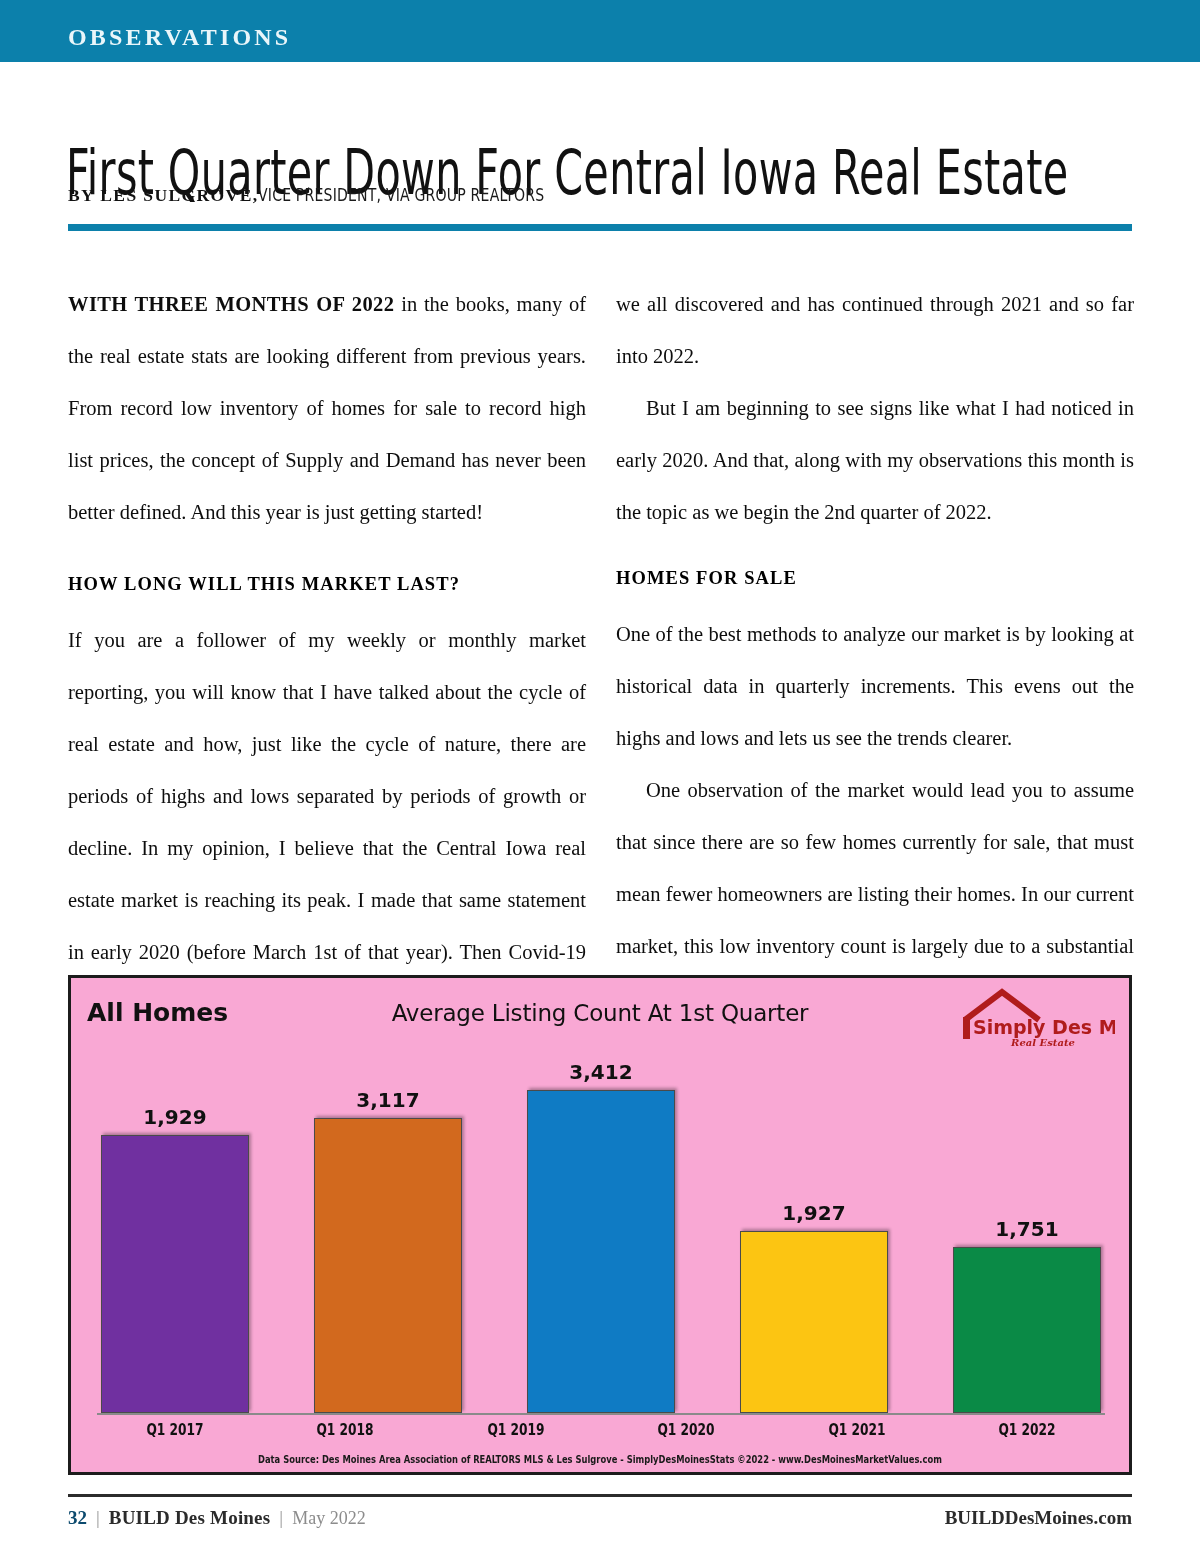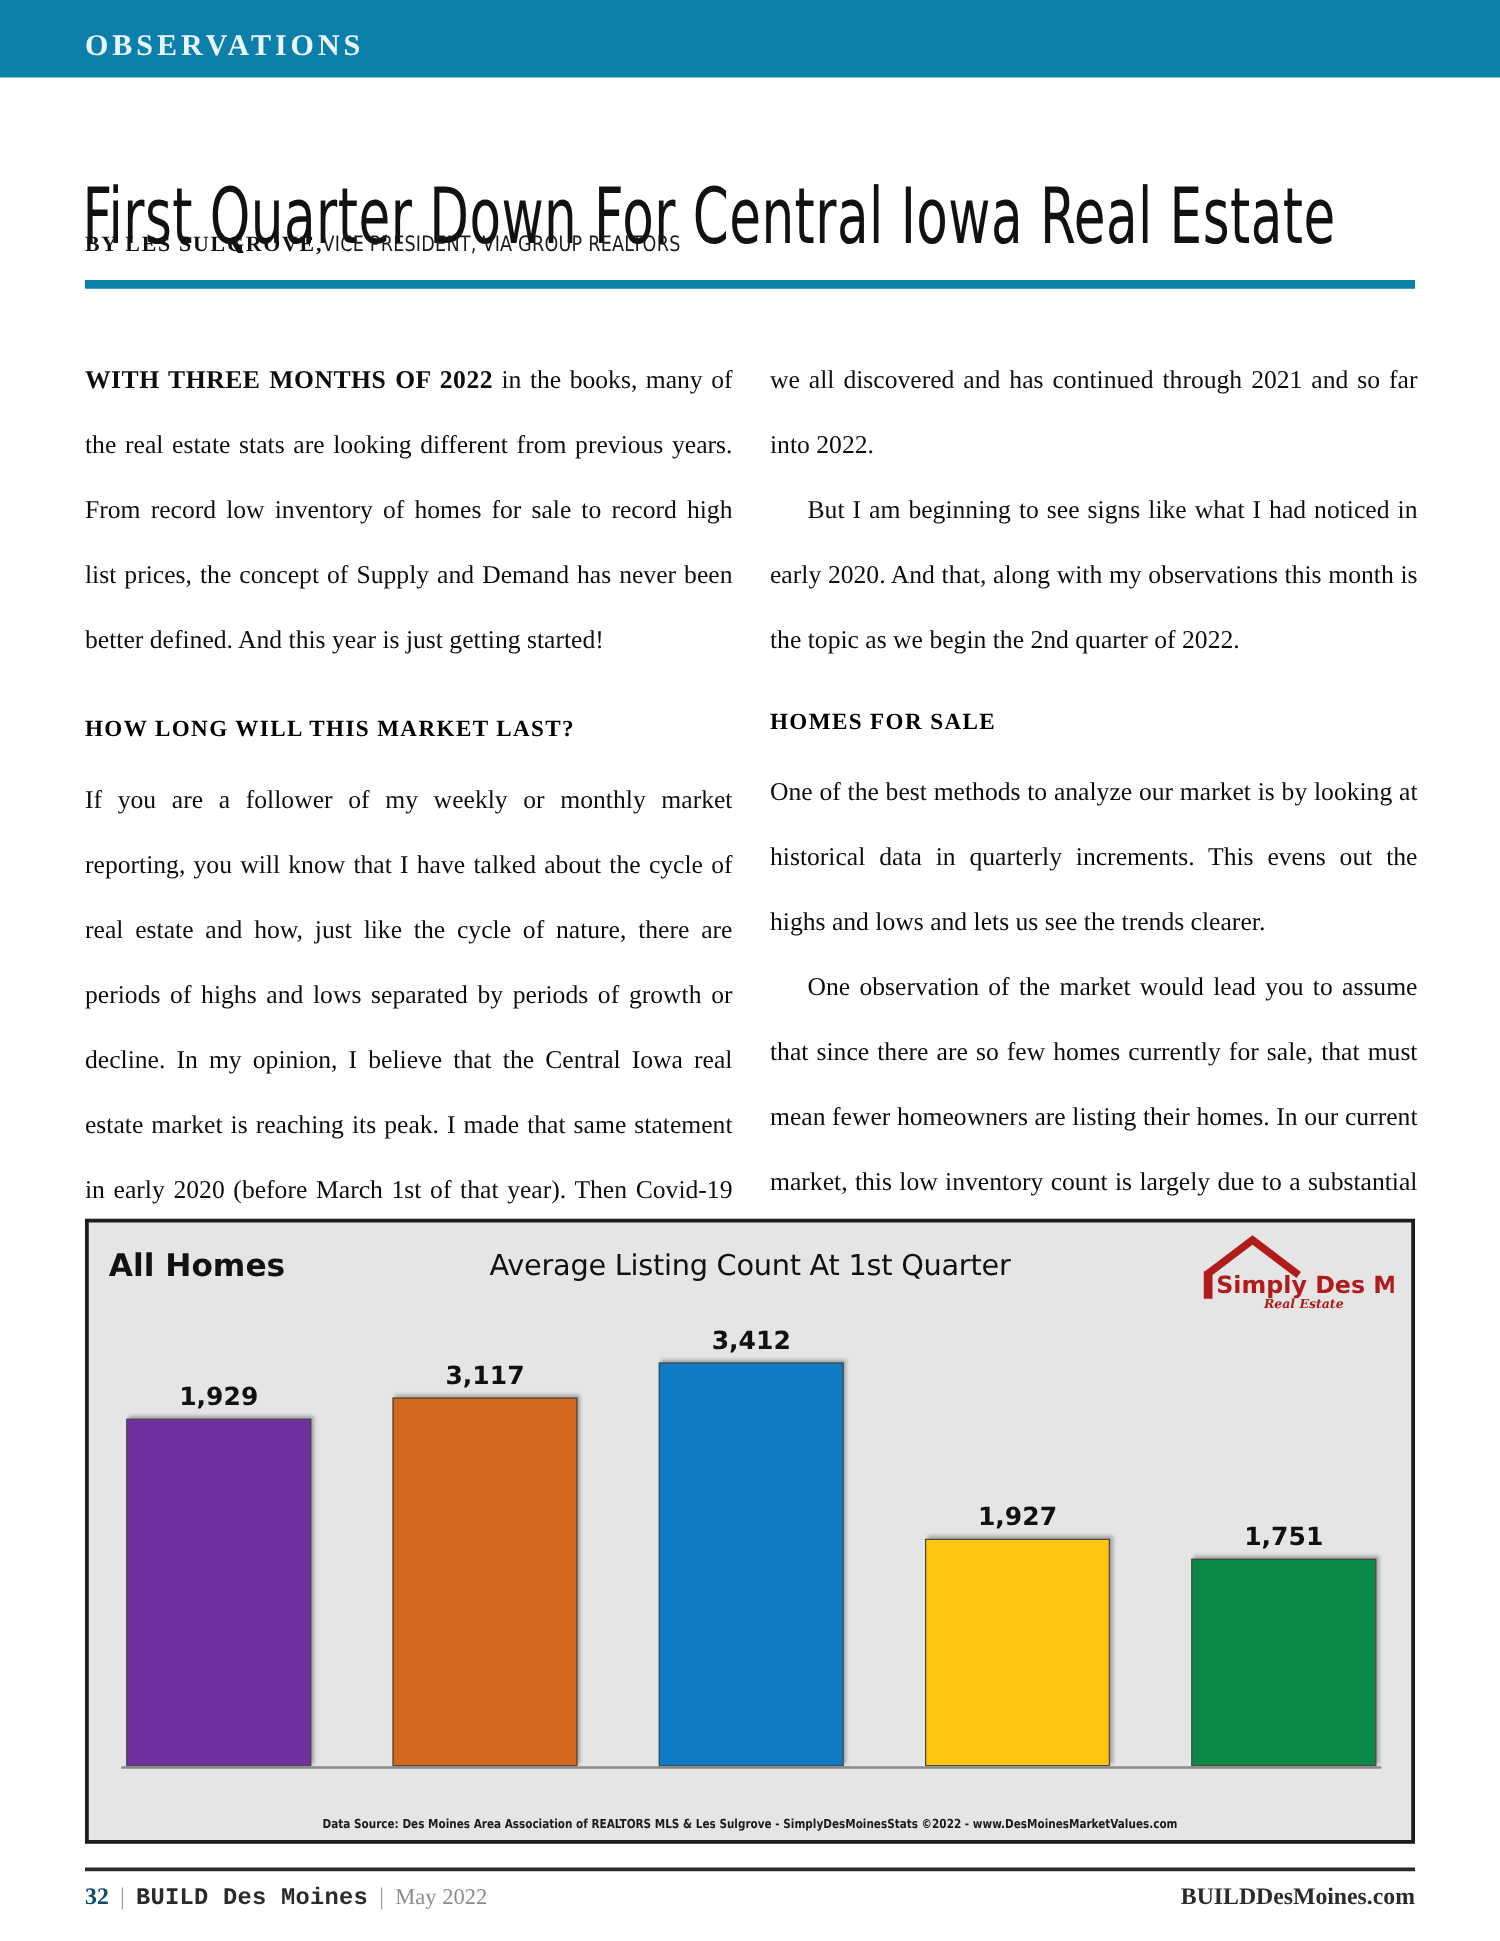--- a/index.html
+++ b/index.html
@@ -75,21 +75,21 @@
     color:#000000;
     margin:14px 0 4px 0;
     text-align:left;
   }
   .subhead.first{ margin-top:20px; }
 
   
   .chart-card{
     position:absolute; left:68px; top:975px;
     width:1064px; height:500px;
-    background:#e5e5e5;
+    background:#f9a8d4;
     border:3px solid #1c1c1c;
   }
   .chart-allhomes{
     position:absolute; left:16px; top:20px;
     font-family:"DejaVu Sans","Liberation Sans", sans-serif;
     font-weight:bold; font-size:25px; color:#111;
   }
   .chart-title{
     position:absolute; left:0; top:22px; width:1058px;
     text-align:center;
@@ -166,21 +166,21 @@
   }
   .f-page{
     font-family:"Liberation Serif", serif; font-weight:bold;
     font-size:19px; color:#0c4a6e;
   }
   .f-sep{
     font-family:"Liberation Serif", serif; font-size:19px; color:#9a9a9a;
     padding:0 9px;
   }
   .f-brand{
-    font-family:Liberation Mono, monospace; font-weight:bold;
+    font-family:Liberation Serif, serif; font-weight:bold;
     font-size:19px; color:#2b2b2b; letter-spacing:0.2px;
   }
   .f-date{
     font-family:"Liberation Serif", serif; font-size:18px; color:#8c8c8c;
   }
   .footer-right{
     position:absolute; right:0; top:3px;
     font-family:"Liberation Serif", serif; font-weight:bold;
     font-size:19px; color:#2b2b2b; white-space:nowrap;
   }
@@ -254,20 +254,28 @@
       <div class="bar-slot">
         <div class="bar-label" style="bottom:172px;">1,751</div>
         <div class="bar-rect" style="height:166px;background:#0A8A46;"></div>
       </div>
 
     </div>
   </div>
 
   <div class="axis-line"></div>
 
+  <div class="cat-row">
+    <div class="cat-label">Q1 2017</div>
+    <div class="cat-label">Q1 2018</div>
+    <div class="cat-label">Q1 2019</div>
+    <div class="cat-label">Q1 2020</div>
+    <div class="cat-label">Q1 2021</div>
+    <div class="cat-label">Q1 2022</div>
+  </div>
 
   <div class="datasource">Data Source: Des Moines Area Association of REALTORS MLS &amp; Les Sulgrove - SimplyDesMoinesStats ©2022 - www.DesMoinesMarketValues.com</div>
 </div>
 
 <div class="footer-rule"></div>
 <div class="footer">
   <div class="footer-left">
     <span class="f-page">32</span><span class="f-sep">|</span><span class="f-brand">BUILD Des Moines</span><span class="f-sep">|</span><span class="f-date">May 2022</span>
   </div>
   <div class="footer-right">BUILDDesMoines.com</div>

